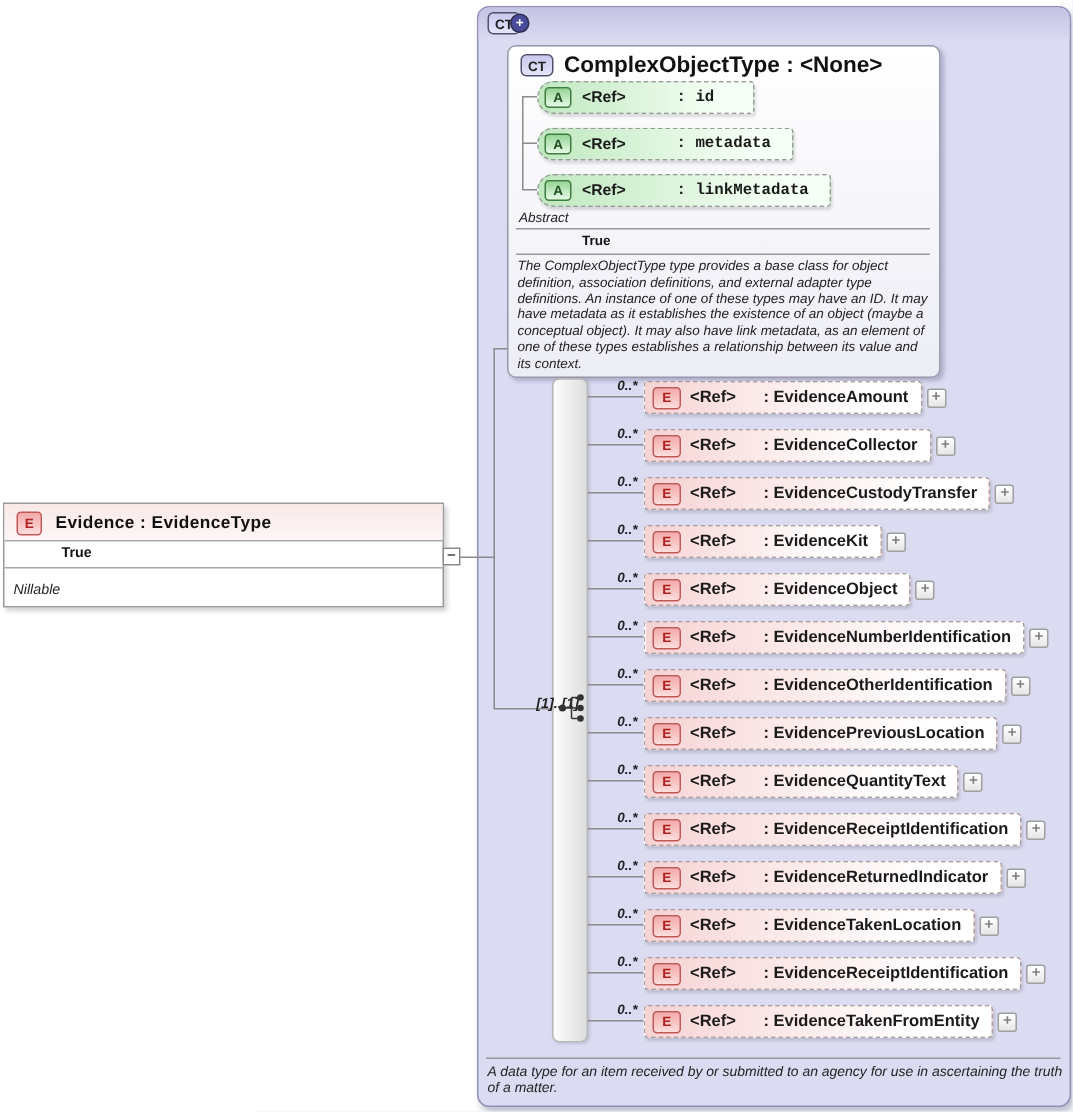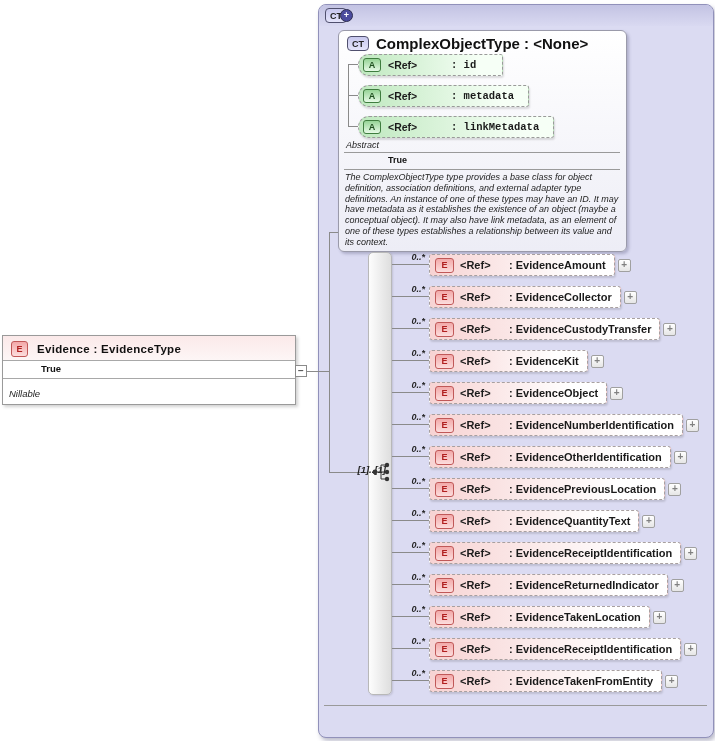--- a/index.html
+++ b/index.html
@@ -317,14 +317,15 @@
     <div class="element-box">
       <span class="badge badge-e icon-slot">E</span>
       <span class="ref-label ref-slot">&lt;Ref&gt;</span>
       <span class="member-name name-slot">: EvidenceTakenFromEntity</span>
     </div>
     <span class="expand-box plus-slot">+</span>
   </div>
     </div>
 
   <div class="sep" style="left:324px;top:705px;width:383px;background:#9a9a9a;"></div>
+  <div class="footer-desc">A data type for an item received by or submitted to an agency for use in ascertaining the truth of a matter.</div>
 
 </div>
 
 </body></html>

